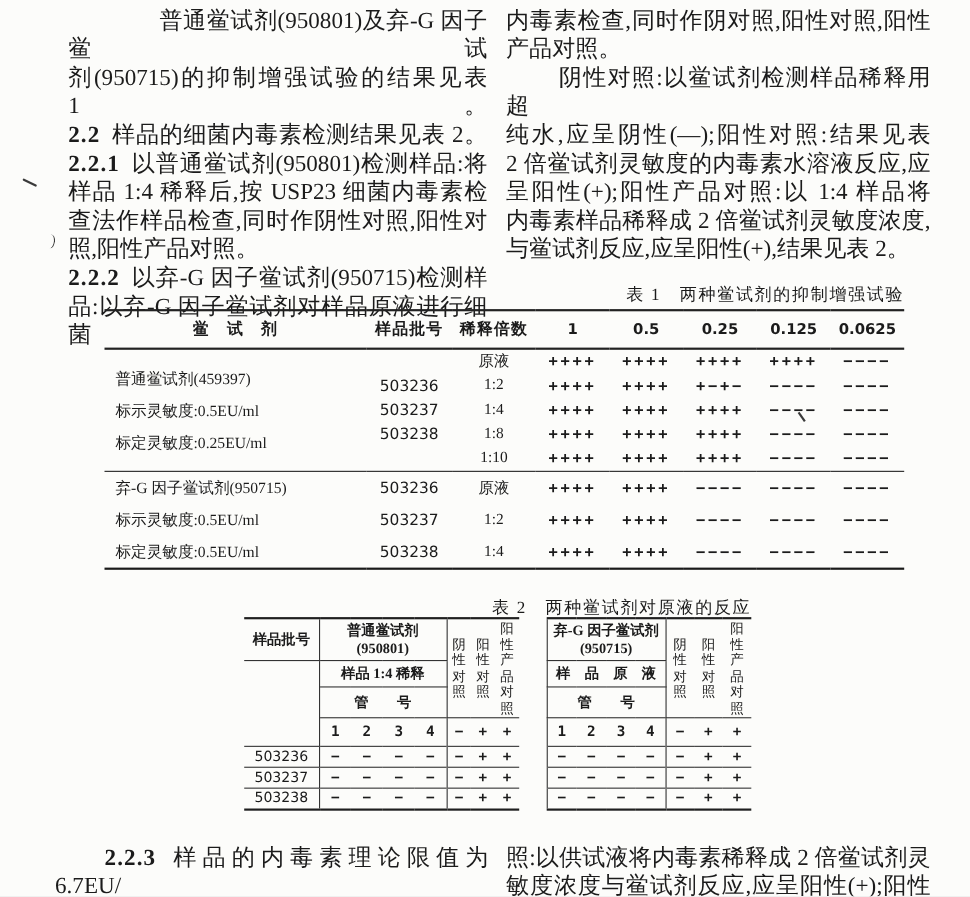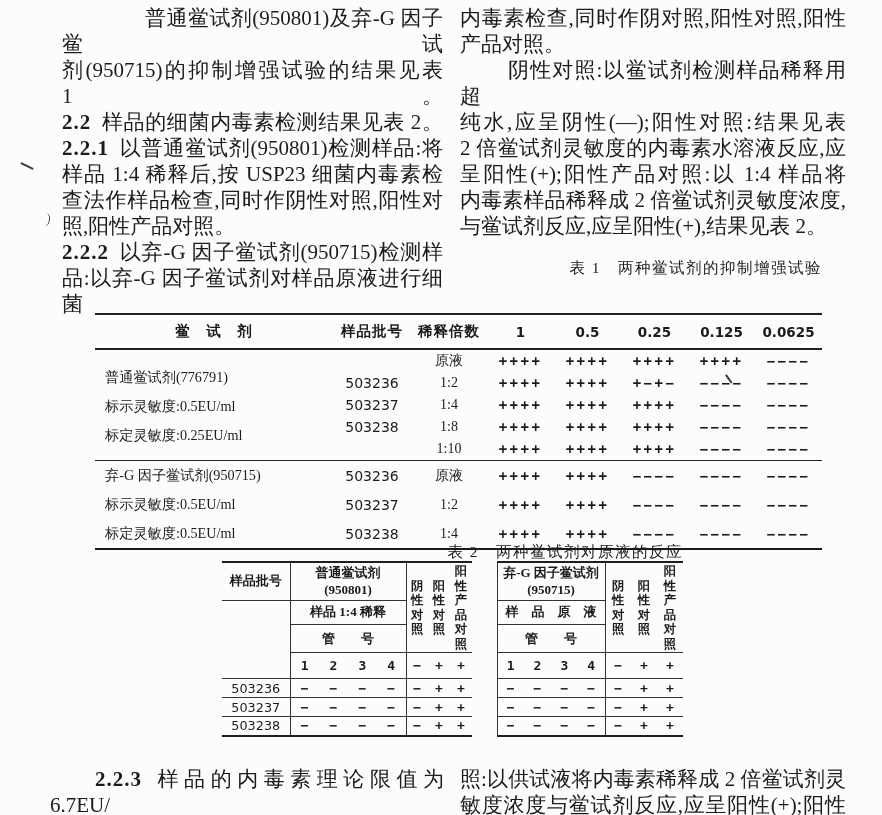--- a/index.html
+++ b/index.html
@@ -12,36 +12,36 @@
   .ind83{text-indent:83px;}
   .ind48{text-indent:48px;}
   .ind45{text-indent:45px;}
   .num{font-weight:bold;}
   .num:not(:empty){margin-right:10px;letter-spacing:1px;}
   
   .tbl-title{position:absolute;font-weight:normal;font-size:15.5px;text-align:right;letter-spacing:1.5px;}
   
   table{border-collapse:collapse;table-layout:fixed;position:absolute;}
   td,th{padding:0;font-weight:normal;overflow:hidden;}
-  .t1{left:95px;top:281px;width:727px;border-top:2px solid #222;border-bottom:2.5px solid #1a1a1a;margin-top:32px;}
+  .t1{left:95px;top:281px;width:727px;border-top:2px solid #222;border-bottom:2.5px solid #1a1a1a;}
   .t1 th{font-size:14.5px;font-weight:bold;text-align:center;border-bottom:2px solid #222;height:33px;letter-spacing:1px;}
   .t1 th.cnum{font-family:"DejaVu Sans",sans-serif;font-weight:bold;font-size:13.5px;letter-spacing:0;}
   .t1 td{text-align:center;font-size:14px;height:22px;}
   .t1 tr.g2 td{height:29px;}
   .t1 td.lab{text-align:left;padding-left:10px;font-size:14.2px;}
   .t1 td.glabel{vertical-align:top;text-align:left;padding:13px 0 0 10px;font-size:14.2px;line-height:29px;}
   .t1 tr.g2first td{border-top:1.5px solid #222;}
   .bat{font-family:"DejaVu Sans",sans-serif;font-size:12.8px;}
   .res{font-family:"DejaVu Sans Mono",monospace;font-weight:bold;font-size:13.5px;letter-spacing:2.5px;}
   
   .t2{left:222px;top:561px;width:461px;font-size:13px;}
   .t2 td{text-align:center;vertical-align:middle;}
   .t2 .hd{font-weight:bold;font-size:13px;}
   .t2 .nm{font-weight:bold;font-size:13px;line-height:17px;}
-  .t2 .vert{word-break:break-all;line-height:1.18;font-size:12.3px;font-weight:bold;padding:1px 4px;vertical-align:middle;}
+  .t2 .vert{word-break:break-all;line-height:1.18;font-size:12.3px;font-weight:normal;padding:1px 4px;vertical-align:middle;}
   .sym{font-family:"DejaVu Sans Mono",monospace;font-weight:bold;font-size:13px;}
   .bt2{border-top:2.2px solid #1f1f1f;}
   .bb2{border-bottom:2.2px solid #1f1f1f;}
   .bb1{border-bottom:1px solid #333;}
   .br1{border-right:1px solid #333;}
   .bl1{border-left:1px solid #333;}
   .bt1{border-top:1px solid #333;}
   .rA{height:38px;} .rB{height:24px;} .rC{height:28px;} .rD{height:26px;} .rE{height:19px;}
   
   .mark{position:absolute;background:#3a3a3a;}
@@ -101,21 +101,21 @@
       <th>样品批号</th>
       <th>稀释倍数</th>
       <th class="cnum">1</th>
       <th class="cnum">0.5</th>
       <th class="cnum">0.25</th>
       <th class="cnum">0.125</th>
       <th class="cnum">0.0625</th>
     </tr>
     <tr>
       <td class="glabel" rowspan="5">
-        <div>普通鲎试剂(776791)</div>
+        <div>普通鲎试剂(459397)</div>
         <div>标示灵敏度:0.5EU/ml</div>
         <div>标定灵敏度:0.25EU/ml</div>
       </td>
       <td class="bat"></td>
       <td>原液</td>
       <td class="res">++++</td>
       <td class="res">++++</td>
       <td class="res">++++</td>
       <td class="res">++++</td>
       <td class="res">−−−−</td>

